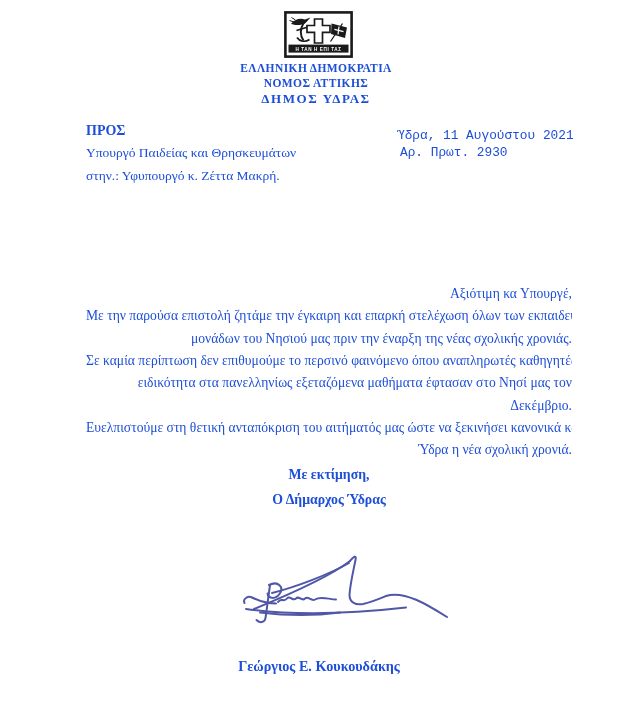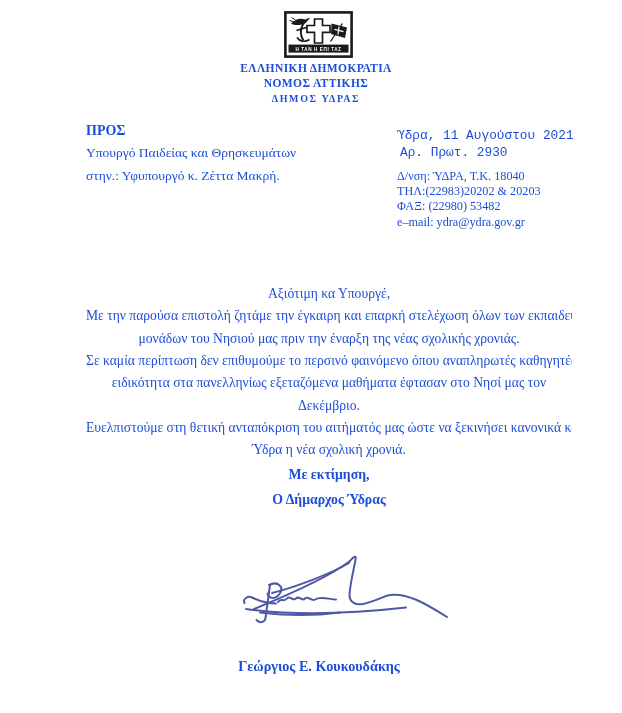--- a/index.html
+++ b/index.html
@@ -18,39 +18,39 @@
   .emblem { left: 284px; top: 11px; width: 69px; height: 47px; }
 
   
   .header-block {
     left: 0; top: 61px; width: 622px;
     text-align: center;
     padding-left: 10px; box-sizing: border-box;
     font-weight: bold;
   }
   .header-line  { font-size: 11.5px; line-height: 15px; letter-spacing: .4px; }
-  .header-line3 { font-size: 10px;   line-height: 16px; letter-spacing: 1.6px; }
+  .header-line3 { font-size: 13px;   line-height: 16px; letter-spacing: 1.6px; }
 
   
   .recipient { left: 86px; top: 120px; font-size: 13.5px; line-height: 22.3px; }
   .recipient .label { font-weight: bold; font-size: 14px; }
 
   
   .ref-date {
     left: 397px; top: 128px;
     font-family: Liberation Mono, monospace;
     font-size: 12.8px; line-height: 16.5px;
   }
   .ref-date .protocol { padding-left: 3px; }
   .ref-contact { left: 397px; top: 169px; font-size: 12.2px; line-height: 15.2px; }
 
   
   .body-text { left: 86px; top: 283px; width: 486px; font-size: 13.6px; line-height: 22.35px; }
   .jline { text-align: justify; text-align-last: justify; overflow: hidden; white-space: nowrap; }
-  .lline { text-align: center; }
+  .lline { text-align: right; }
 
   
   .closing { left: 86px; top: 467px; width: 486px; text-align: center; font-weight: bold; font-size: 13.8px; }
   .closing .mayor-title { margin-top: 9px; }
 
   
   .signature { left: 238px; top: 547px; width: 220px; height: 100px; }
 
   
   .mayor-name { left: 76px; top: 658px; width: 486px; text-align: center; font-weight: bold; font-size: 14.2px; }
@@ -94,26 +94,20 @@
     <div class="label">ΠΡΟΣ</div>
     <div>Υπουργό Παιδείας και Θρησκευμάτων</div>
     <div>στην.: Υφυπουργό κ. Ζέττα Μακρή.</div>
   </div>
 
   <div class="abs ref-date">
     <div>Ύδρα, 11 Αυγούστου 2021</div>
     <div class="protocol">Αρ. Πρωτ. 2930</div>
   </div>
 
-  <div class="abs ref-contact">
-    <div>Δ/νση: ΎΔΡΑ, Τ.Κ. 18040</div>
-    <div>ΤΗΛ:(22983)20202 &amp; 20203</div>
-    <div>ΦΑΞ: (22980) 53482</div>
-    <div>e–mail: ydra@ydra.gov.gr</div>
-  </div>
 
   <div class="abs body-text">
     <div class="lline">Αξιότιμη κα Υπουργέ,</div>
     <div class="jline">Με την παρούσα επιστολή ζητάμε την έγκαιρη και επαρκή στελέχωση όλων των εκπαιδευτικών</div>
     <div class="lline">μονάδων του Νησιού μας πριν την έναρξη της νέας σχολικής χρονιάς.</div>
     <div class="jline">Σε καμία περίπτωση δεν επιθυμούμε το περσινό φαινόμενο όπου αναπληρωτές καθηγητές με</div>
     <div class="lline">ειδικότητα στα πανελληνίως εξεταζόμενα μαθήματα έφτασαν στο Νησί μας τον Δεκέμβριο.</div>
     <div class="jline">Ευελπιστούμε στη θετική ανταπόκριση του αιτήματός μας ώστε να ξεκινήσει κανονικά και στην</div>
     <div class="lline">Ύδρα η νέα σχολική χρονιά.</div>
   </div>

